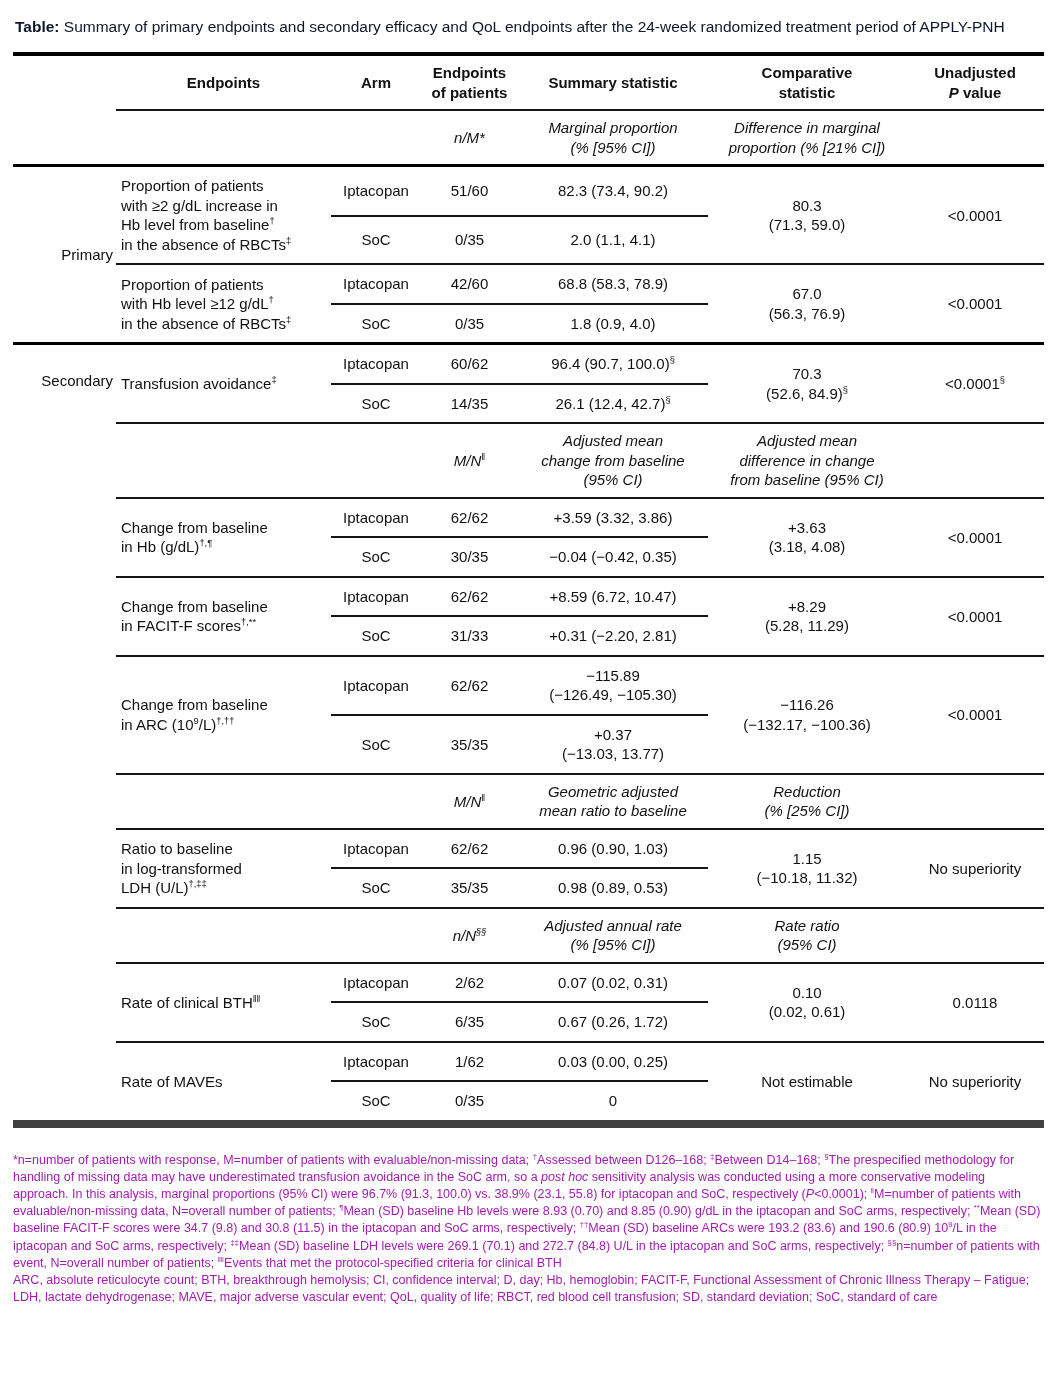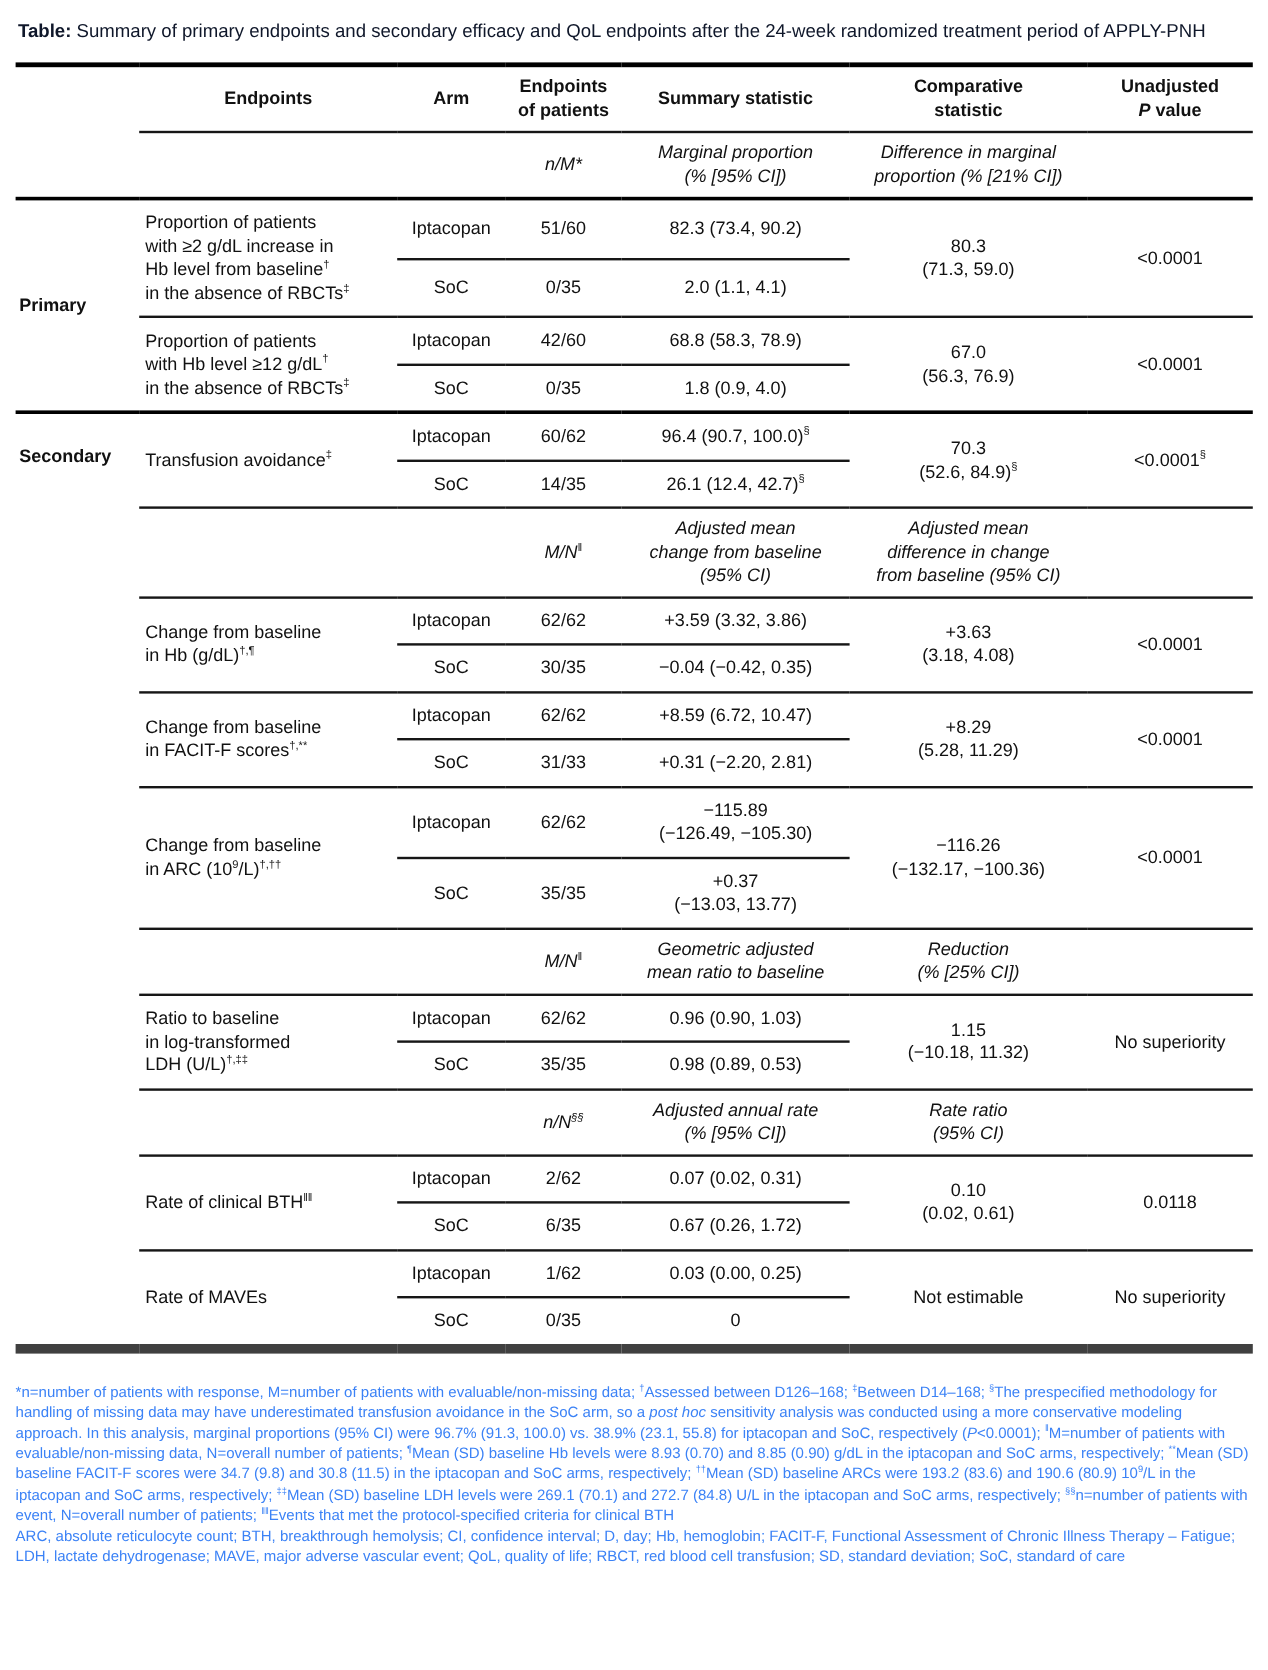--- a/index.html
+++ b/index.html
@@ -33,37 +33,37 @@
     font-size:15px;
     vertical-align:middle;
     text-align:center;
     padding:9px 3px;
     white-space:pre-line;
     line-height:1.3;
   }
   th{font-weight:bold;padding:7px 3px;}
   td.endpoint{text-align:left;padding-left:5px;}
   td.section{
-    text-align:left;
-    font-weight:bold;
+    text-align:right;
+    font-weight:normal;
     padding-left:3px;
   }
   td.vtop{vertical-align:top;padding-top:26px;}
   tr.subrow td{font-style:italic;padding:7px 3px;}
   sup{font-size:62%;vertical-align:super;line-height:0;}
   
   .bt4{border-top:4px solid #000;}
   .bb4{border-bottom:8px solid #404040;}
   .bb3{border-bottom:3px solid #000;}
   .bb2{border-bottom:2px solid #161616;}
   .footnotes{
     margin-top:24px;
     font-size:12.5px;
     line-height:1.37;
-    color:#3b82f6;
+    color:#a21caf;
   }
   .footnotes p{margin:0;}
 </style>
 </head>
 <body>
 
 <div class="page">
 
   <p class="title"><b>Table:</b> <span>Summary of primary endpoints and secondary efficacy and QoL endpoints after the 24-week randomized treatment period of APPLY-PNH</span></p>
 

